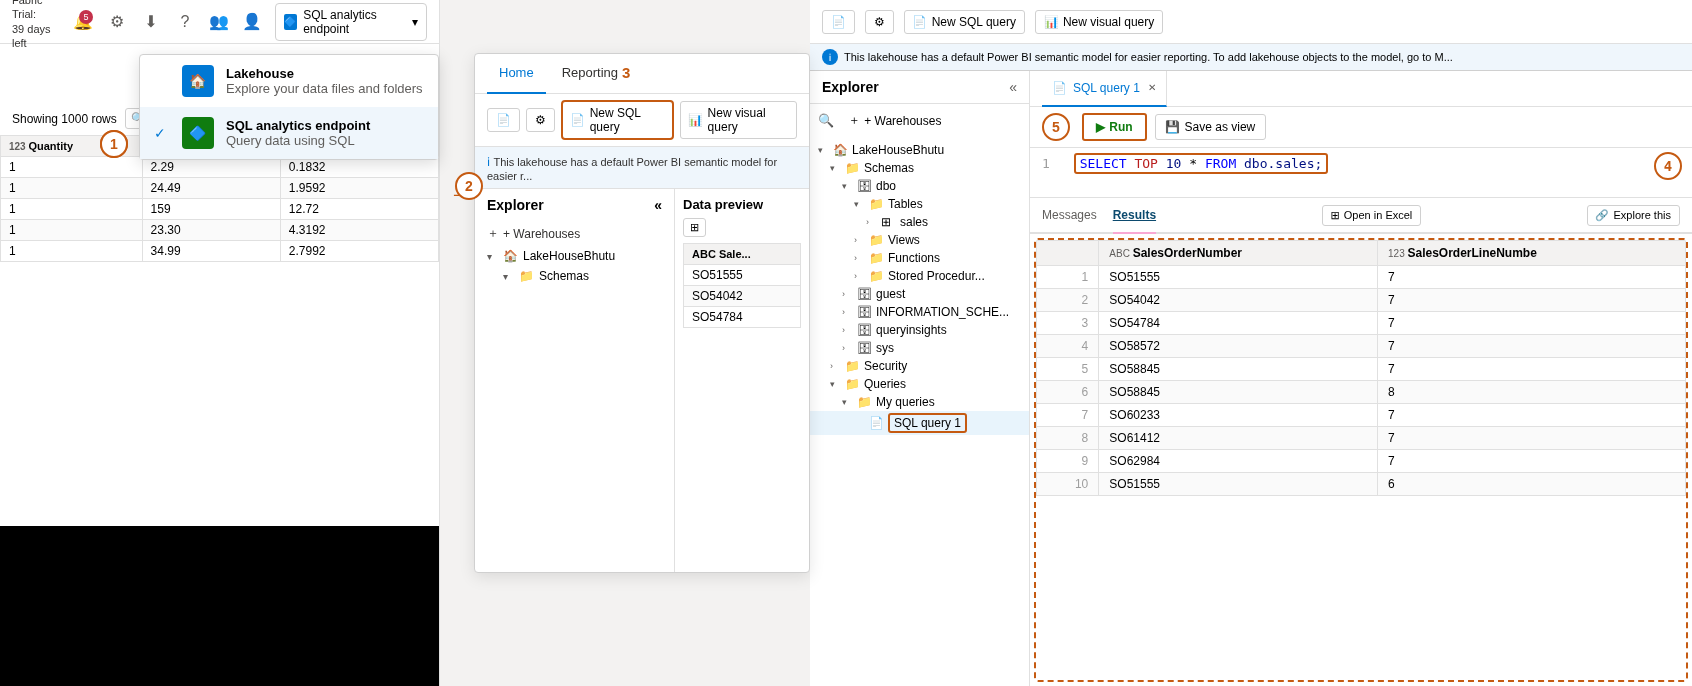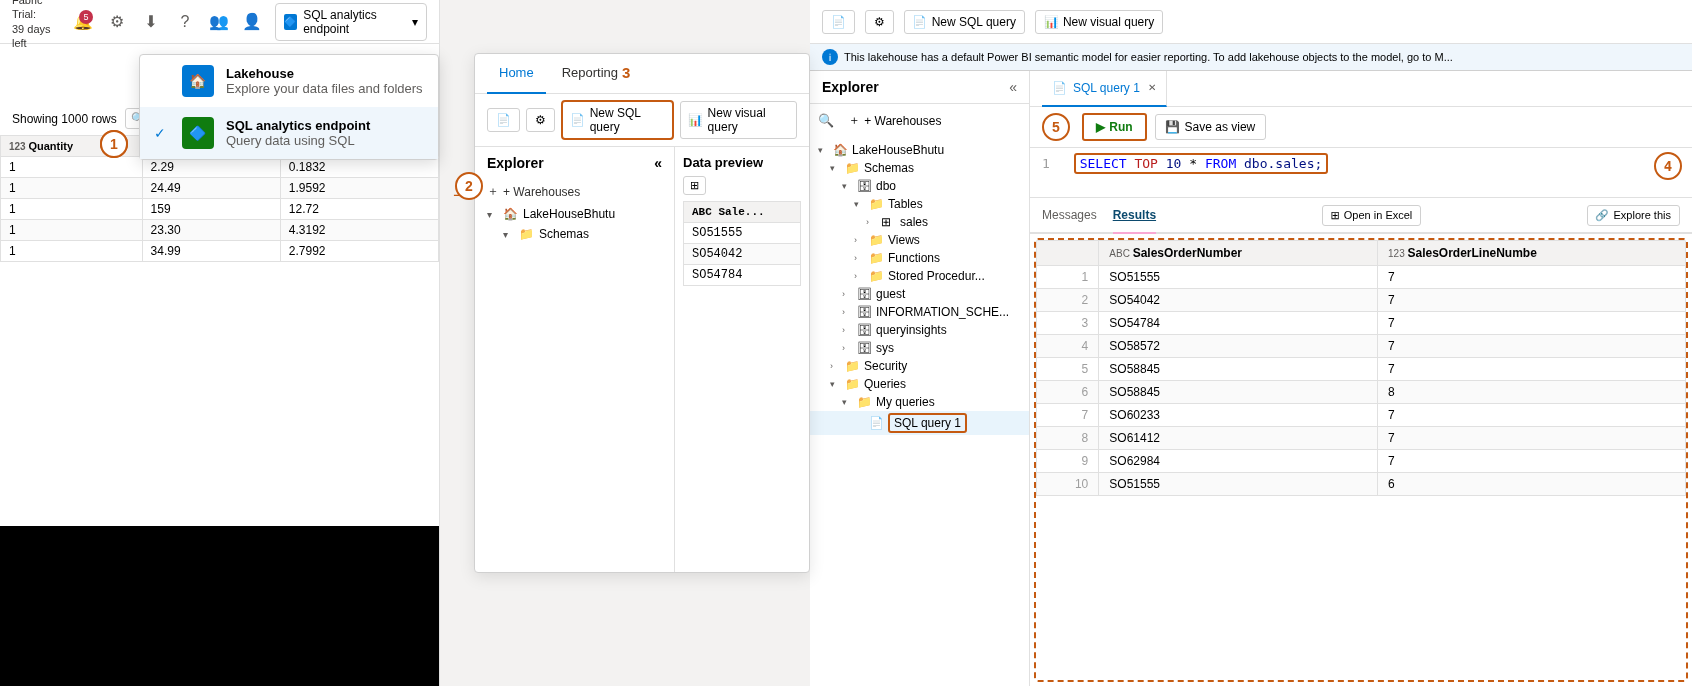--- a/index.html
+++ b/index.html
@@ -761,20 +761,24 @@
       </div>
       <div class="toolbar-btn highlight">
         <span>📄</span>
         <span>New SQL query</span>
       </div>
       <div class="toolbar-btn">
         <span>📊</span>
         <span>New visual query</span>
       </div>
     </div>
+    <div class="info-bar">
+      <span style="color:#0078d4; font-size:12px;">ℹ </span>
+      <span>This lakehouse has a default Power BI semantic model for easier r...</span>
+    </div>
     <div style="display:flex; flex:1; overflow:hidden;">
       <div style="width:200px; border-right:1px solid #e0e0e0; display:flex; flex-direction:column;">
         <div class="explorer-header">
           <span>Explorer</span>
           <span>«</span>
         </div>
         <div class="explorer-plus">
           <span>＋</span>
           <span>+ Warehouses</span>
         </div>
@@ -787,21 +791,21 @@
           <span class="tree-chevron">▾</span>
           <span class="tree-icon">📁</span>
           <span>Schemas</span>
         </div>
       </div>
       <div style="flex:1; padding:8px; overflow:auto;">
         <div style="font-weight:600; font-size:13px; margin-bottom:6px;">Data preview</div>
         <div style="display:flex; gap:6px; align-items:center; margin-bottom:6px;">
           <div style="border:1px solid #d0d0d0; border-radius:3px; padding:2px 6px; font-size:11px;">⊞</div>
         </div>
-        <table class="data-table" style="font-size:11px;font-family:Liberation Mono, monospace;">
+        <table class="data-table" style="font-size:11px;">
           <thead>
             <tr>
               <th>ABC Sale...</th>
             </tr>
           </thead>
           <tbody>
             <tr>
                 <td>SO51555</td>
               </tr>
             <tr>

